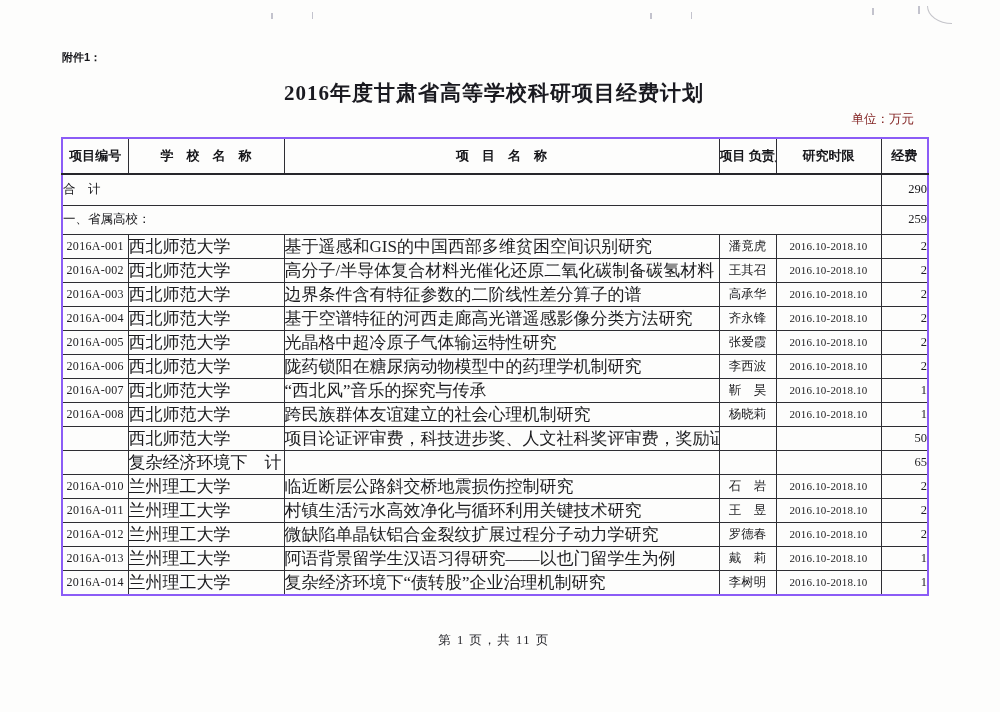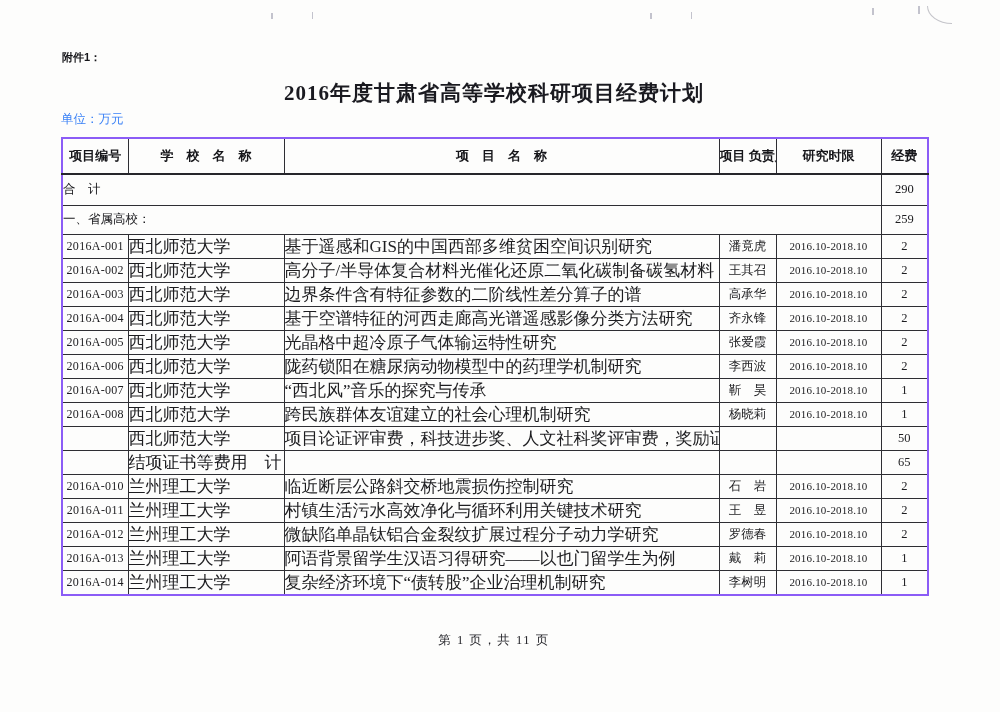--- a/index.html
+++ b/index.html
@@ -18,22 +18,22 @@
     font-family:"Liberation Sans","DejaVu Sans",sans-serif;
     color:#16161a;
   }
   .title{
     position:absolute;left:61px;top:79px;width:866px;
     text-align:center;font-size:21px;font-weight:bold;
     letter-spacing:1px;color:#1a1a20;
   }
   .unit{
     position:absolute;left:61px;top:111px;width:866px;
-    padding-right:0;box-sizing:border-box;
-    font-size:12.5px;color:#3b82f6;
+    text-align:right;padding-right:0;box-sizing:border-box;
+    font-size:12.5px;color:#7f1d1d;
   }
   .unit-inner{padding-right:13px;}
 
   table.grid{
     position:absolute;left:61px;top:137px;width:866px;
     border-collapse:collapse;table-layout:fixed;
     border:2px solid #8b5cf6;
   }
   table.grid th, table.grid td{
     border:1px solid #2e2e33;
@@ -51,21 +51,21 @@
   tr.h-total{height:31px;}
   tr.h-section{height:29px;margin-top:39px;}
   tr.h-data{height:23.75px;}
 
   td.label-cell{padding-left:7px;font-size:12.5px;font-weight:bold;color:#16161a;}
   td.no{text-align:center;font-size:12px;letter-spacing:0.3px;}
   td.school{padding-left:6px;font-size:17px;}
   td.project{padding-left:8px;font-size:17px;}
   td.leader{text-align:center;font-size:12.5px;}
   td.period{text-align:center;font-size:11px;letter-spacing:0.2px;}
-  td.fund{text-align:center;padding-right:7px;font-size:12.5px;}
+  td.fund{text-align:right;padding-right:7px;font-size:12.5px;}
   .bold{font-weight:bold;color:#16161a;}
 
   .footer{
     position:absolute;left:61px;top:632px;width:866px;
     text-align:center;font-size:12.5px;letter-spacing:1.5px;color:#26262b;
   }
 
   .speck{position:absolute;background:#7d7d95;opacity:0.45;}
   .arc{
     position:absolute;left:927px;top:6px;width:24px;height:17px;
@@ -183,21 +183,21 @@
         <tr class="h-data">
           <td class="no"></td>
           <td class="school">西北师范大学</td>
           <td class="project">项目论证评审费，科技进步奖、人文社科奖评审费，奖励证书、结项证书等费用</td>
           <td class="leader"></td>
           <td class="period"></td>
           <td class="fund">50</td>
         </tr>
         <tr class="h-data">
           <td class="no"></td>
-          <td class="school bold">结项证书等费用　计</td>
+          <td class="school bold">复杂经济环境下　计</td>
           <td class="project"></td>
           <td class="leader"></td>
           <td class="period"></td>
           <td class="fund">65</td>
         </tr>
         <tr class="h-data">
           <td class="no">2016A-010</td>
           <td class="school">兰州理工大学</td>
           <td class="project">临近断层公路斜交桥地震损伤控制研究</td>
           <td class="leader">石　岩</td>

